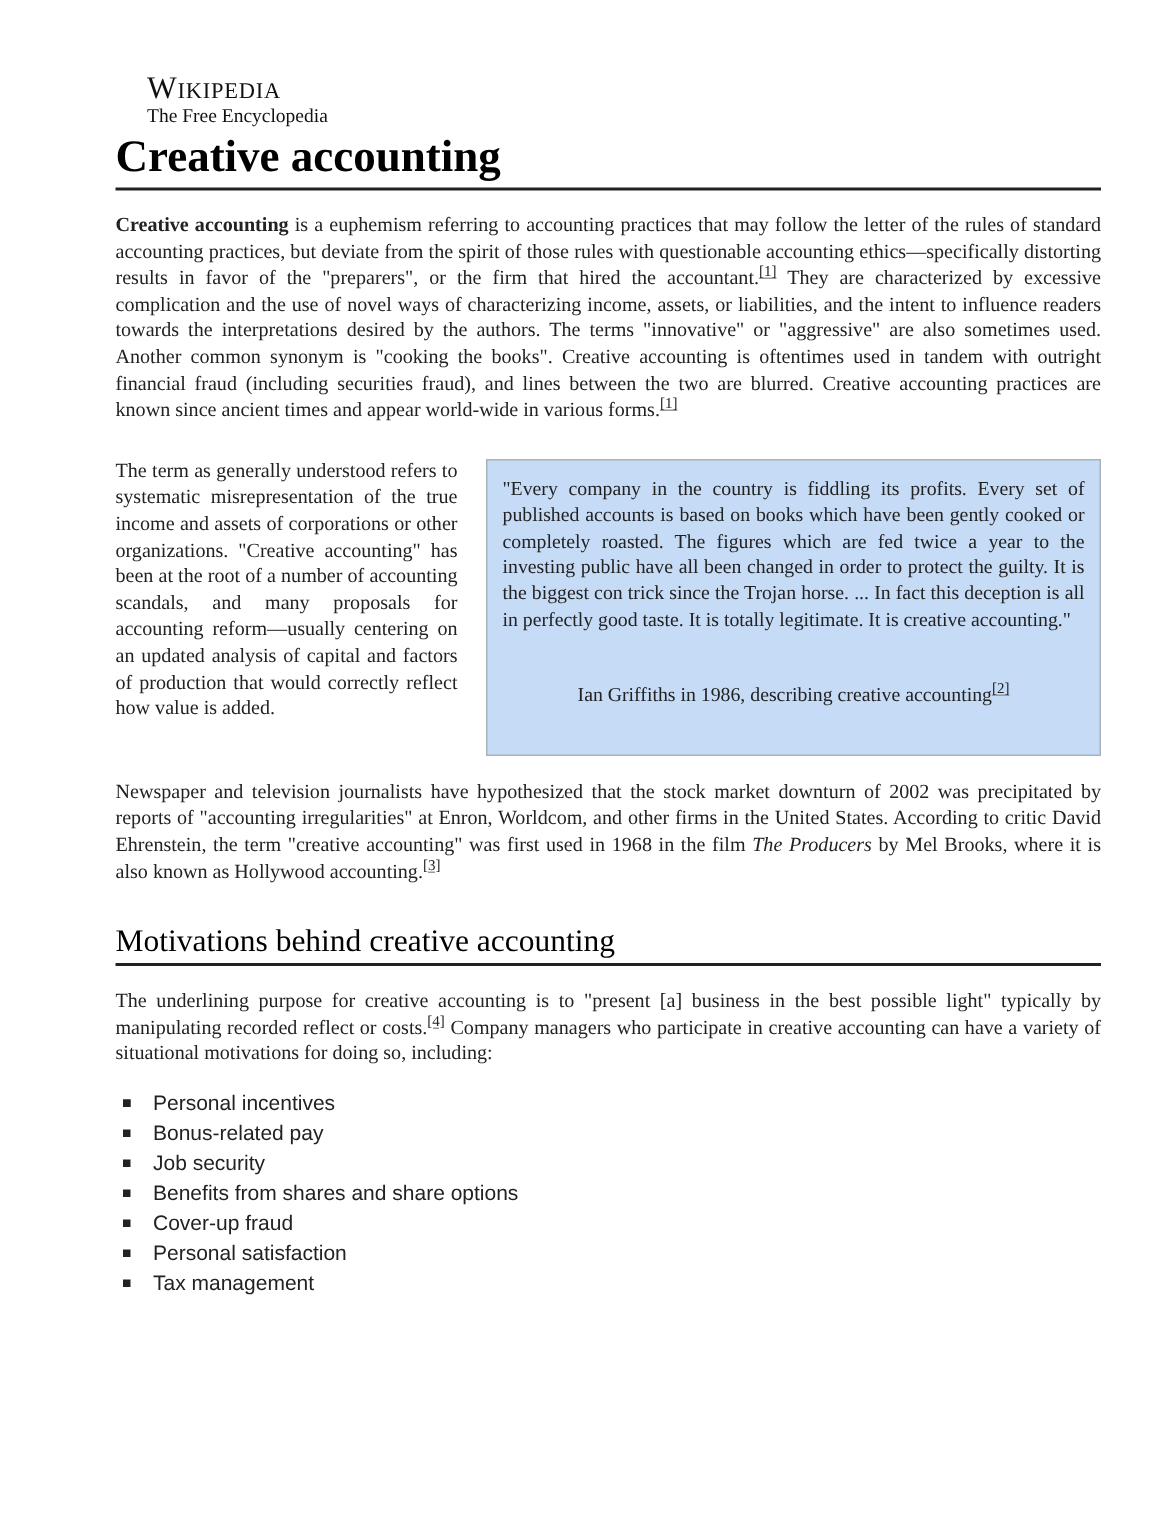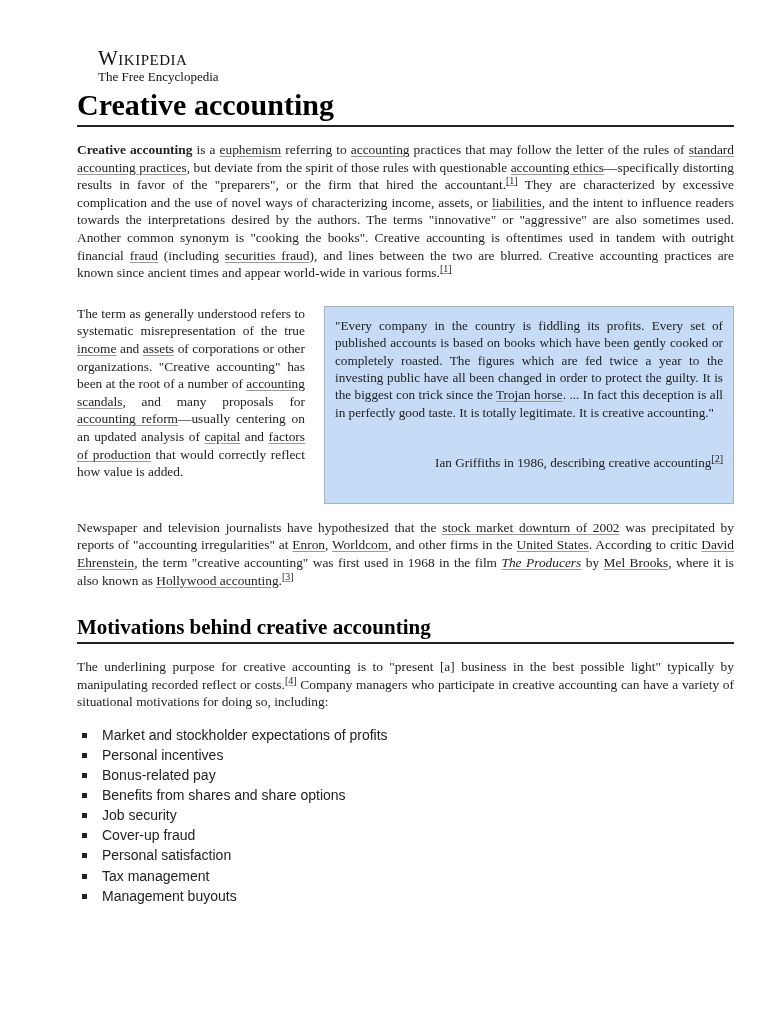--- a/index.html
+++ b/index.html
@@ -2,30 +2,30 @@
 <html><head>
 <meta charset="utf-8">
 <style>
   html, body { margin: 0; padding: 0; background: #ffffff; }
   body { width: 768px; height: 1024px; position: relative; overflow: hidden; color: #202020; }
   .page { position: absolute; left: 56px; top: 48px; width: 657px; margin-left: 21px; }
   .logo { margin-left: 21px; line-height: 1; }
   .logo-word { font-family: "Liberation Serif", "DejaVu Serif", serif; font-size: 21px; letter-spacing: 0.5px; color: #111; font-variant: small-caps; }
   .logo-tag { font-family: "Liberation Serif", "DejaVu Serif", serif; font-size: 13px; color: #111; margin-top: 1px; }
   h1 { font-family: "Liberation Serif", "DejaVu Serif", serif; font-weight: bold; font-size: 30px; margin: 4px 0 0 0; line-height: 36px; color: #000; padding-bottom: 2px; border-bottom: 2px solid #222; }
-  h2 { font-family: "Liberation Serif", "DejaVu Serif", serif; font-weight: bold; font-size: 21px; margin: 0; line-height: 28px; color: #000; padding-bottom: 1px; border-bottom: 2px solid #222; }
+  h2 { font-family: "Liberation Serif", "DejaVu Serif", serif; font-weight: normal; font-size: 21px; margin: 0; line-height: 28px; color: #000; padding-bottom: 1px; border-bottom: 2px solid #222; }
   p { font-family: "Liberation Serif", "DejaVu Serif", serif; font-size: 13.4px; line-height: 17.6px; margin: 0; text-align: justify; color: #222; }
-  .lnk { text-decoration: underline; text-decoration-color: #9a9a9a; text-underline-offset: 2px; }
+  .lnk { text-decoration-color: #9a9a9a; text-underline-offset: 2px; }
   sup { font-size: 10px; line-height: 0; vertical-align: 5px; text-decoration: underline; text-decoration-color: #9a9a9a; }
   .intro { margin-top: 14px; }
   .wrap { position: relative; margin-top: 19px; height: 216px; }
   .left-col { position: absolute; left: 0; top: 4px; width: 228px; }
   .quote-box { position: absolute; left: 247px; top: 5px; width: 388px; height: 186px; background: #c6dbf5; border: 1px solid #a8b3c0; padding: 10px 10px 0 10px; }
   .quote-box p { font-size: 13.2px; line-height: 17.4px; }
-  .attrib { margin-top: 33px; text-align: right; }
+  .attrib { margin-top: 33px; text-align: center; }
   .para3 { margin-top: 2px; }
   .sec2 { margin-top: 24px; }
   .para4 { margin-top: 14px; }
   ul { list-style: none; margin: 14px 0 0 0; padding: 0; }
   li { font-family: "Liberation Sans", "DejaVu Sans", sans-serif; font-size: 14px; line-height: 20.1px; color: #222; position: relative; padding-left: 25px; }
   li .bullet { position: absolute; left: 5px; top: 8px; width: 5px; height: 5px; background: #222; }
   em { font-style: italic; }
 </style>
 </head>
 <body>
@@ -49,23 +49,22 @@
     </div>
   </div>
 
   <p class="para3"><span>Newspaper and television journalists have hypothesized that the </span><a class="lnk">stock market downturn of 2002</a><span> was precipitated by reports of "accounting irregularities" at </span><a class="lnk">Enron</a><span>, </span><a class="lnk">Worldcom</a><span>, and other firms in the </span><a class="lnk">United States</a><span>. According to critic </span><a class="lnk">David Ehrenstein</a><span>, the term "creative accounting" was first used in 1968 in the film </span><a class="lnk"><em>The Producers</em></a><span> by </span><a class="lnk">Mel Brooks</a><span>, where it is also known as </span><a class="lnk">Hollywood accounting</a><span>.</span><sup>[3]</sup></p>
 
   <h2 class="sec2">Motivations behind creative accounting</h2>
 
   <p class="para4"><span>The underlining purpose for creative accounting is to "present [a] business in the best possible light" typically by manipulating recorded reflect or costs.</span><sup>[4]</sup><span> Company managers who participate in creative accounting can have a variety of situational motivations for doing so, including:</span></p>
 
   <ul>
-    <li><span class="bullet"></span><span>Market and stockholder expectations of profits</span></li>
+    <li><span class="bullet"></span></li>
     <li><span class="bullet"></span><span>Personal incentives</span></li>
     <li><span class="bullet"></span><span>Bonus-related pay</span></li>
+    <li><span class="bullet"></span><span>Job security</span></li>
     <li><span class="bullet"></span><span>Benefits from shares and share options</span></li>
-    <li><span class="bullet"></span><span>Job security</span></li>
     <li><span class="bullet"></span><span>Cover-up fraud</span></li>
     <li><span class="bullet"></span><span>Personal satisfaction</span></li>
     <li><span class="bullet"></span><span>Tax management</span></li>
-    <li><span class="bullet"></span><span>Management buyouts</span></li>
   </ul>
 </div>
 
 </body></html>

